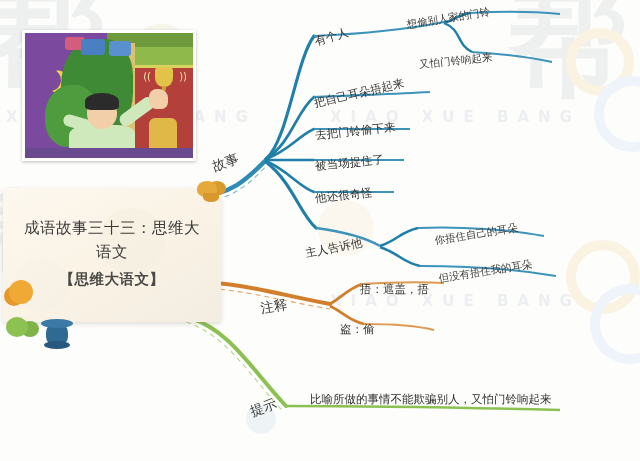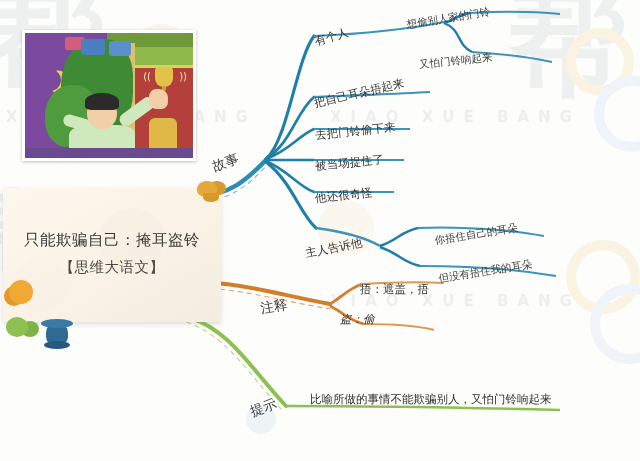--- a/index.html
+++ b/index.html
@@ -90,20 +90,21 @@
     display:flex;flex-direction:column;align-items:center;justify-content:center;
     padding:6px 14px 10px;box-sizing:border-box;text-align:center;
   }
   .card-title{
     font-size:15.5px;color:#3a3a38;line-height:1.5;letter-spacing:.5px;
     font-family:"DejaVu Serif","Liberation Serif",serif;
   }
   .card-sub{
     margin-top:6px;font-size:14.5px;color:#4a4a46;letter-spacing:.5px;
     font-family:"DejaVu Serif","Liberation Serif",serif;
+    font-weight:bold;
   }
   .card-blob{position:absolute;border-radius:50%;opacity:.55;}
 
   
   .clay{position:absolute;}
   .clay-pin-top{
     left:197px;top:181px;width:20px;height:16px;background:#e5a93b;
     border-radius:50% 50% 42% 42%;
     box-shadow:10px -1px 0 -1px #d99a2d;
   }
@@ -239,21 +240,21 @@
     <div class="ph-head"></div>
     <div class="ph-hair"></div>
     <div class="ph-lion"></div>
     <div class="ph-ground"></div>
   </div>
 
   <div class="card">
     <div class="card-blob" style="left:96px;top:20px;width:66px;height:66px;background:#f4eee0;"></div>
     <div class="card-blob" style="left:12px;top:70px;width:54px;height:54px;background:#f6f1e6;"></div>
     <div class="card-inner">
-      <div class="card-title">只能欺骗自己：掩耳盗铃</div>
+      <div class="card-title">成语故事三十三：思维大语文</div>
       <div class="card-sub">【思维大语文】</div>
     </div>
   </div>
 
   <div class="clay clay-pin-top"></div>
   <div class="clay clay-orange"></div>
   <div class="clay clay-green"></div>
   <div class="clay clay-blue"></div>
 
   <div class="node lvl1 rot-e" style="left:216px;top:158px;">故事</div>
@@ -266,18 +267,18 @@
   <div class="node lvl2 rot-d" style="left:316px;top:128px;">去把门铃偷下来</div>
   <div class="node lvl2 rot-d" style="left:316px;top:159px;">被当场捉住了</div>
   <div class="node lvl2 rot-d" style="left:316px;top:191px;">他还很奇怪</div>
   <div class="node lvl2 rot-f" style="left:307px;top:246px;">主人告诉他</div>
 
   <div class="node lvl3 rot-c" style="left:436px;top:234px;">你捂住自己的耳朵</div>
   <div class="node lvl3 rot-c" style="left:440px;top:272px;">但没有捂住我的耳朵</div>
 
   <div class="node lvl1 rot-c" style="left:262px;top:300px;">注释</div>
   <div class="node lvl2" style="left:340px;top:282px;margin-left:20px;">捂：遮盖，捂</div>
-  <div class="node lvl2" style="left:340px;top:312px;font-style:italic;">盗：偷</div>
+  <div class="node lvl2" style="left:340px;top:322px;">盗：偷</div>
 
   <div class="node lvl1 rot-e" style="left:254px;top:403px;">提示</div>
   <div class="node tipText" style="left:310px;top:392px;">比喻所做的事情不能欺骗别人，又怕门铃响起来</div>
 
 </div>
 
 </body></html>

